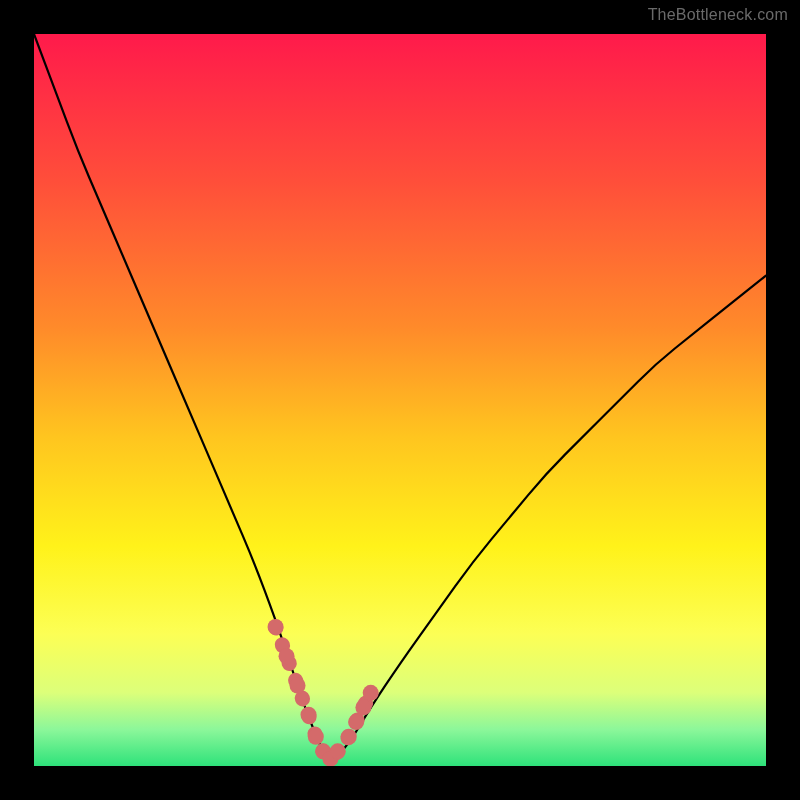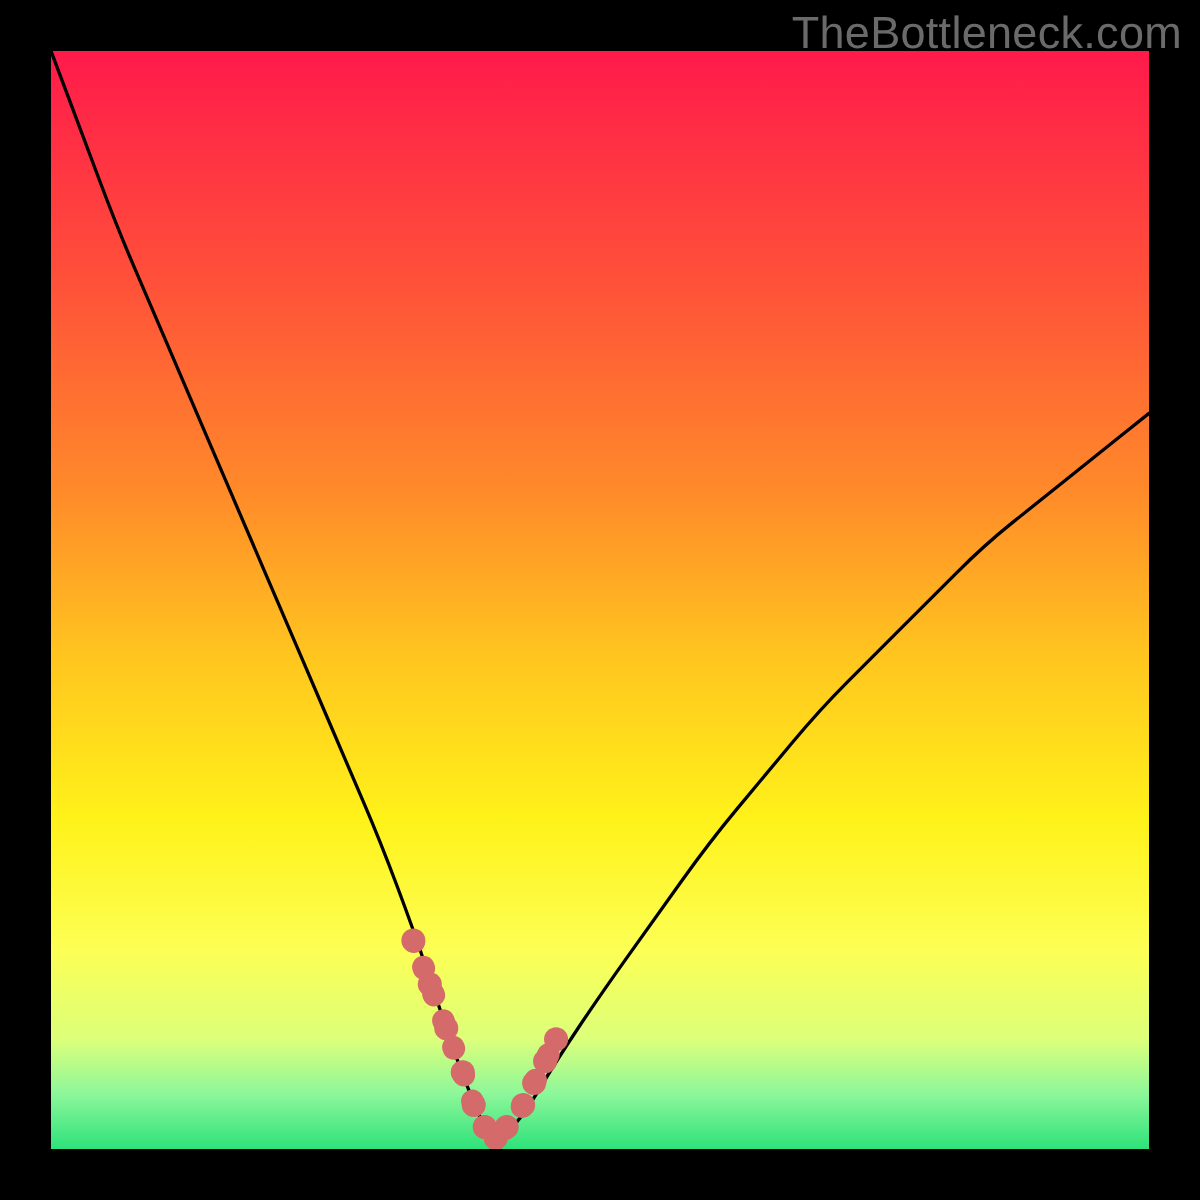--- a/index.html
+++ b/index.html
@@ -25,21 +25,21 @@
     left: 34px;
     width: 732px;
     height: 732px;
     overflow: hidden;
   }
   .watermark {
     position: absolute;
     top: 6px;
     right: 12px;
     color: #6a6a6a;
-    font-size: 30px;
+    font-size: 16px;
     letter-spacing: 0.2px;
     font-weight: 400;
   }
   svg {
     display: block;
   }
 </style>
 </head>
 <body>
 

